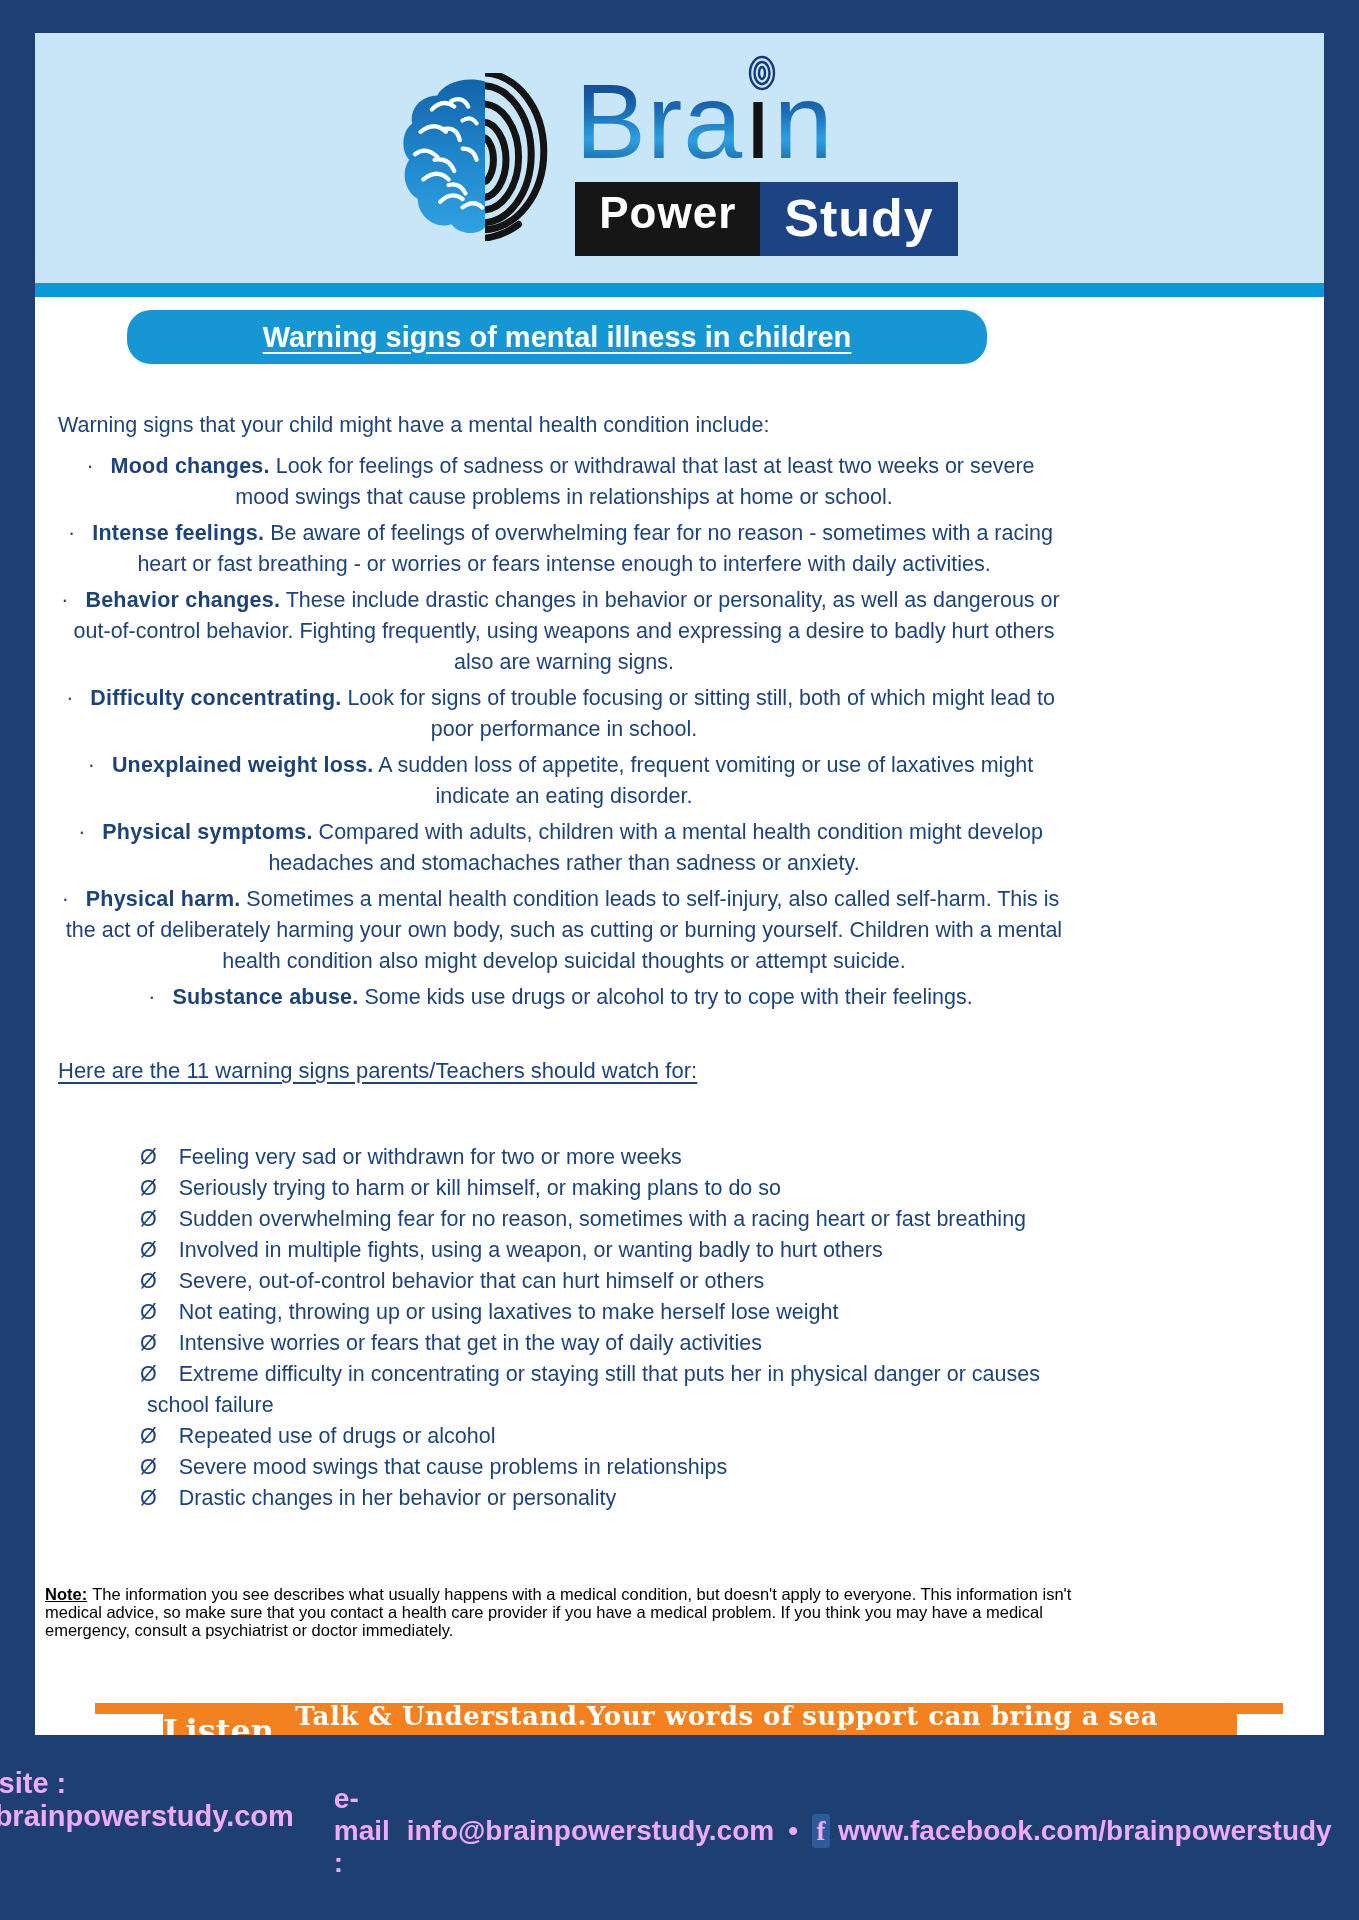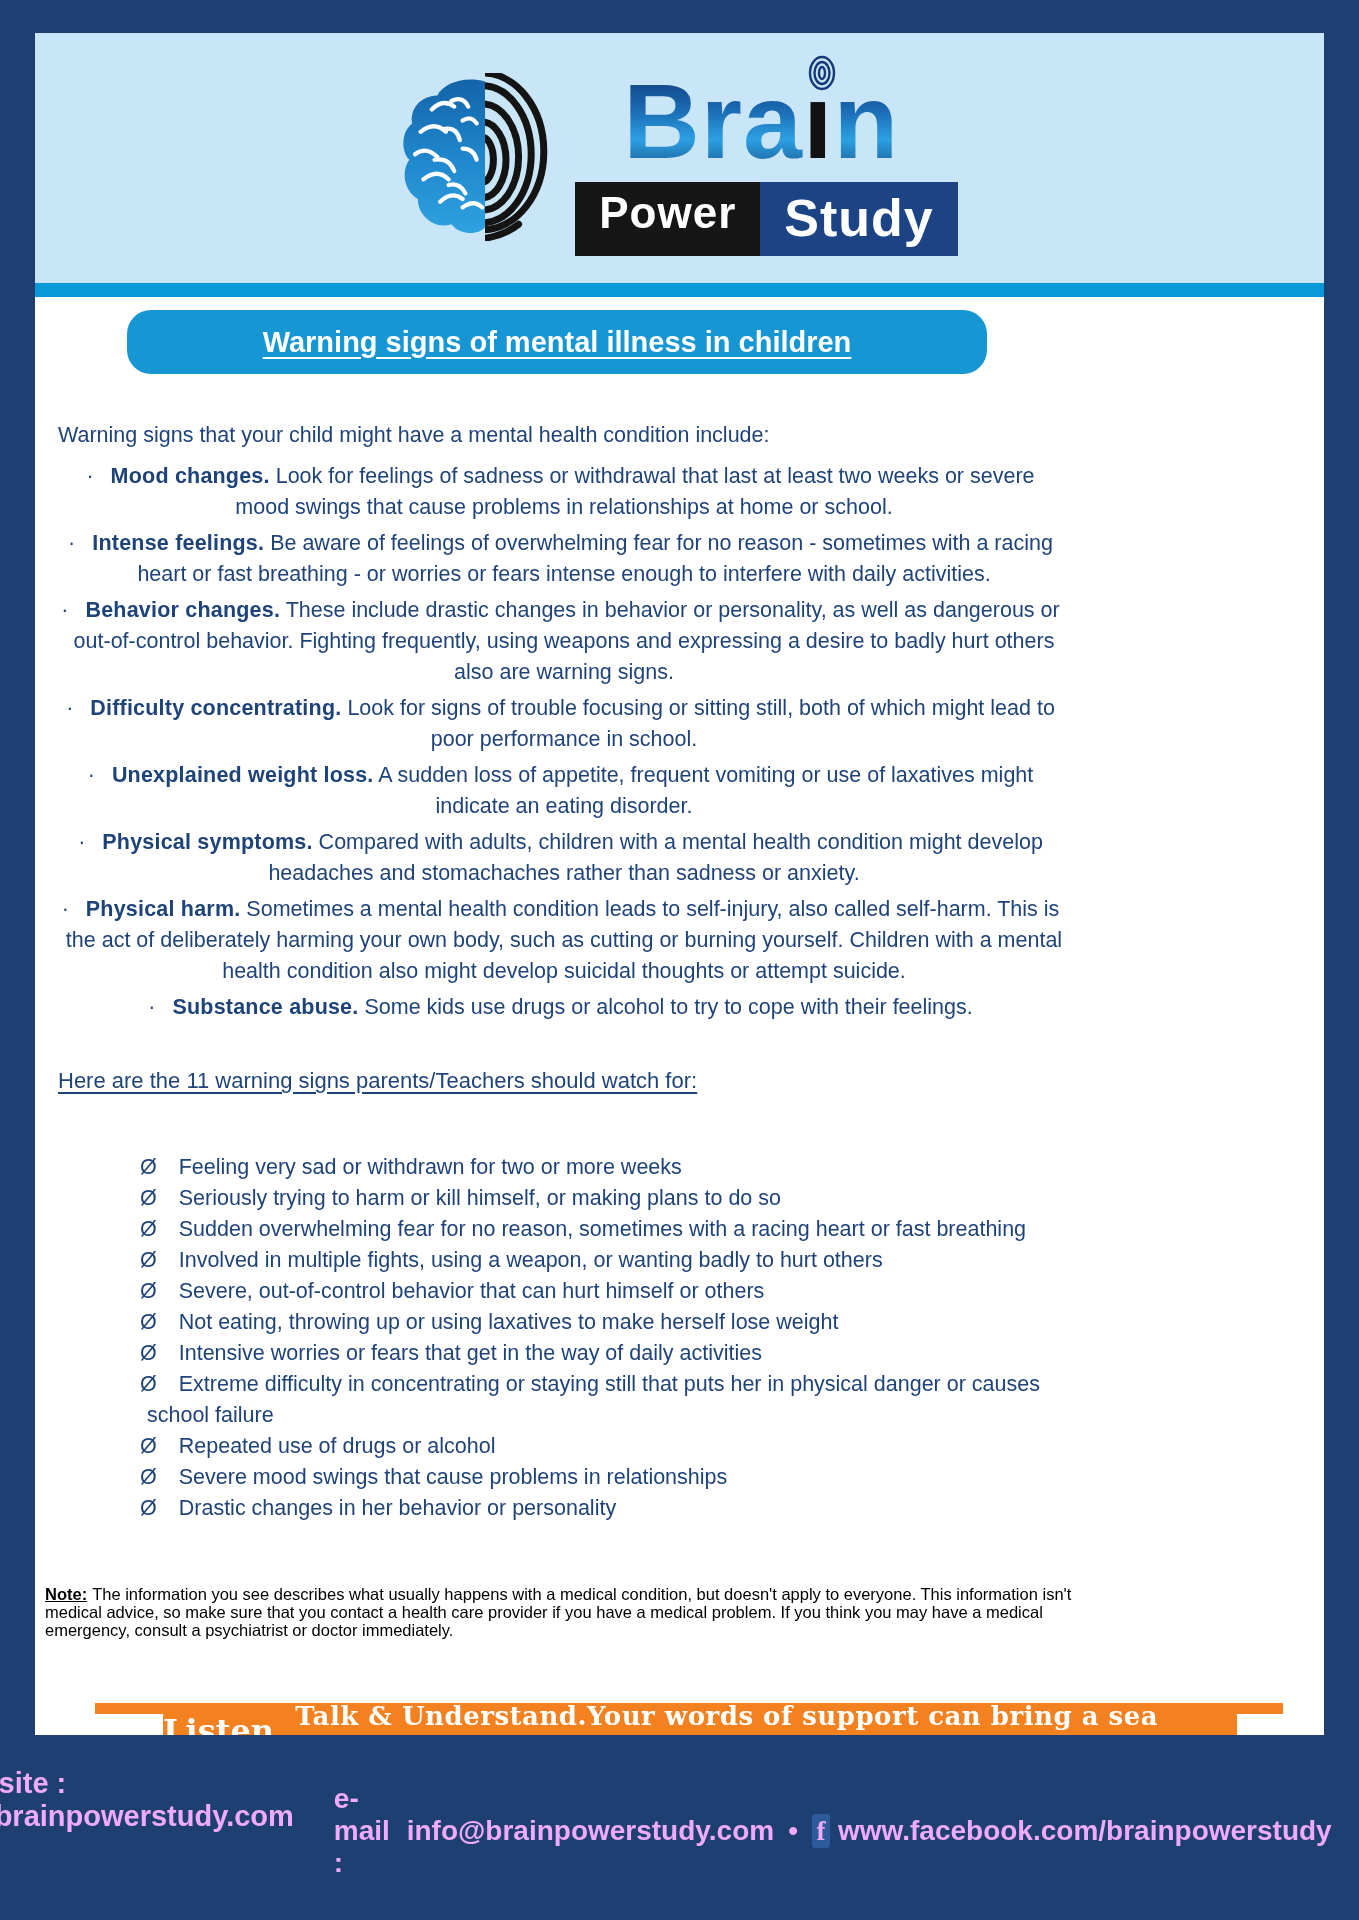--- a/index.html
+++ b/index.html
@@ -10,22 +10,22 @@
   }
   
   .header {
     position:absolute; left:35px; right:35px; top:33px; height:250px;
     background:#c9e6f8; display:flex; align-items:flex-start; justify-content:center;
   }
   .logo-row { display:flex; align-items:flex-start; margin-top:38px; }
   .logo-mark { width:168px; height:172px; flex:0 0 auto; margin-right:6px; }
   .logo-text { display:flex; flex-direction:column; }
   .brain-word {
-    font-size:106px; font-weight:bold; line-height:0.95; letter-spacing:1px;
-    display:flex; align-items:flex-end;margin-left:48px;
+    font-size:106px; font-weight:normal; line-height:0.95; letter-spacing:1px;
+    display:flex; align-items:flex-end;
   }
   .grad {
     background:linear-gradient(180deg,#123a7a 0%,#1b6db5 40%,#2da0e2 68%,#17598f 100%);
     -webkit-background-clip:text; background-clip:text; color:transparent;
   }
   .i-stem { color:#121212; position:relative; }
   .i-dot { position:absolute; left:4px; top:-16px; }
   .boxes-row { display:flex; margin-top:10px; }
   .power-box {
     background:#161616; color:#ffffff; font-weight:bold; font-size:44px;
@@ -35,21 +35,21 @@
     background:#1c4485; color:#ffffff; font-weight:bold; font-size:52px;
     padding:6px 24px 8px 24px; letter-spacing:1px;
   }
   .blue-stripe { position:absolute; left:35px; right:35px; top:283px; height:14px; background:#0a98d8; }
   
   .content {
     position:absolute; left:35px; right:35px; top:297px; height:1438px;
     background:#ffffff; color:#1e4379;
   }
   .title-banner {
-    margin:13px 0 0 92px; width:860px; height:64px; background:#1796d4;
+    margin:13px 0 0 92px; width:860px; height:54px; background:#1796d4;
     border-radius:24px; display:flex; align-items:center; justify-content:center;
   }
   .title-banner span {
     color:#ffffff; font-size:29px; font-weight:bold; text-decoration:underline;
     text-underline-offset:5px;
   }
   .intro { margin:46px 0 10px 23px; width:1005px; font-size:21.5px; line-height:31px; }
   .signs { margin-left:23px; width:1005px; font-size:21.5px; line-height:31px; }
   .sign { padding-left:7px; text-indent:-7px; margin-bottom:5px;text-align:center; }
   .sign .dot { margin-right:17px; }

